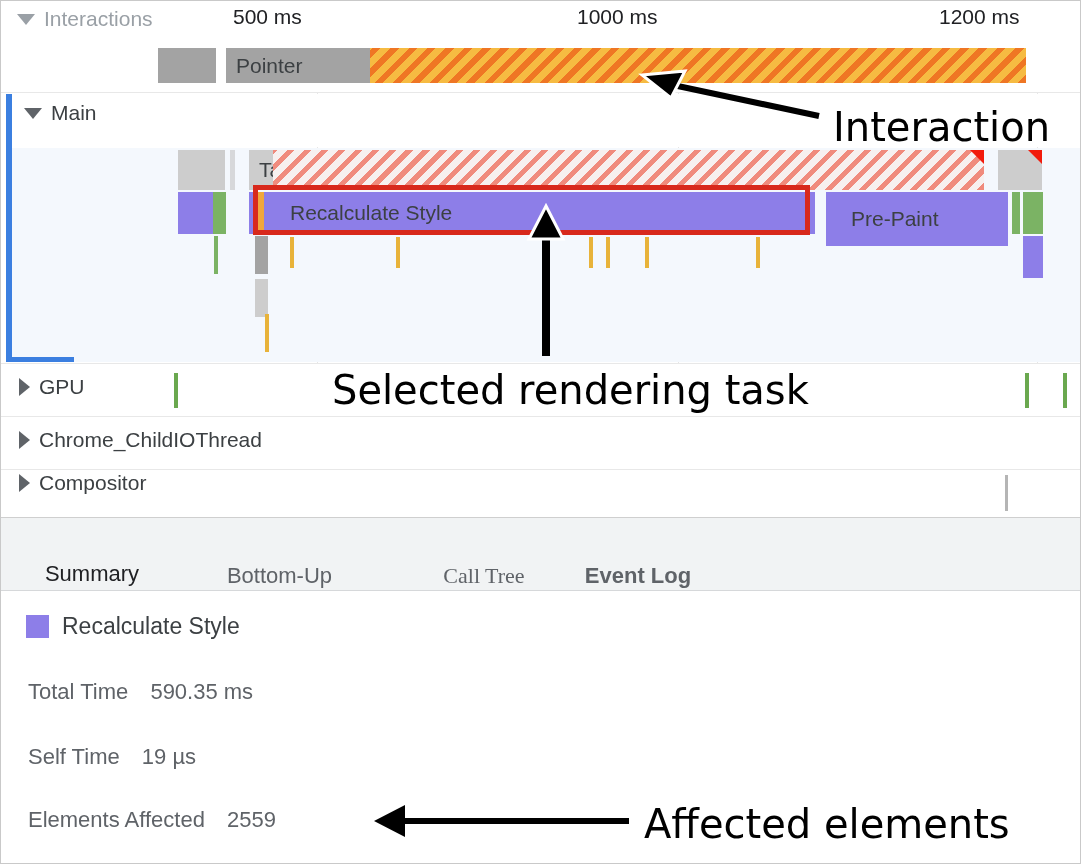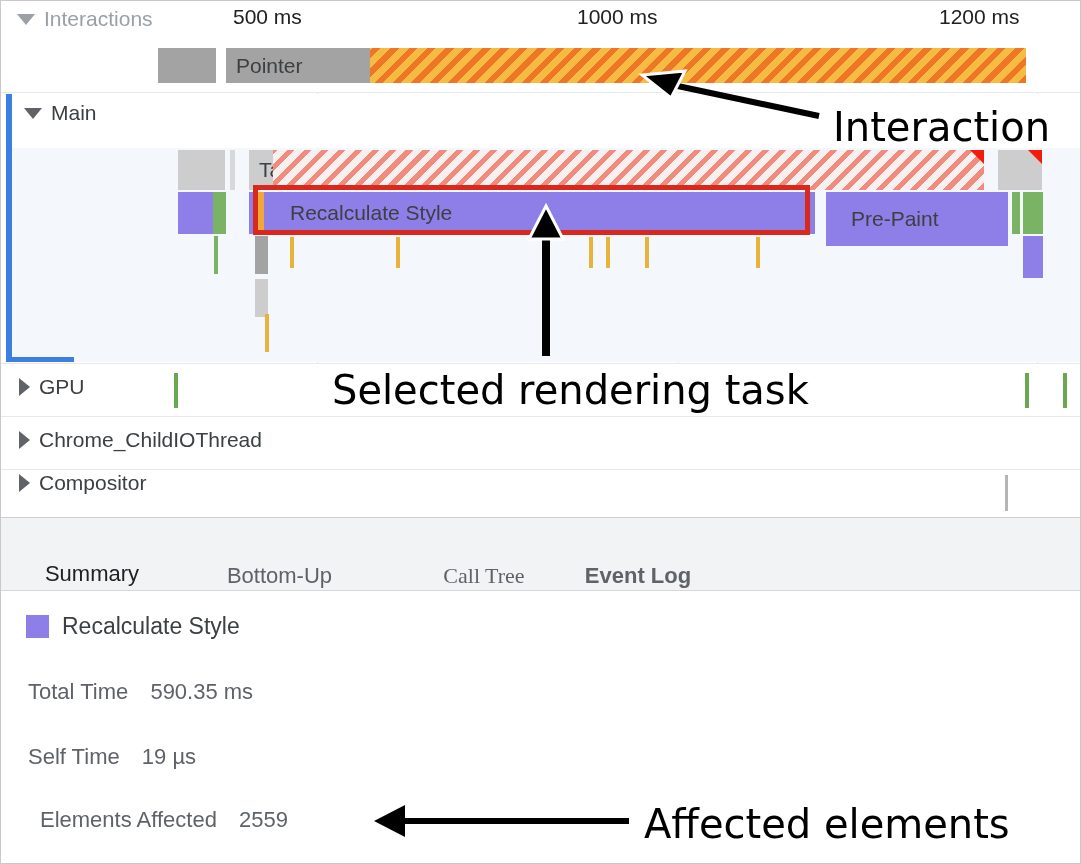--- a/index.html
+++ b/index.html
@@ -228,21 +228,21 @@
   <div class="sum-row" style="top:678px;">
     <span>Total Time</span>
     <span class="val">590.35 ms</span>
   </div>
 
   <div class="sum-row" style="top:743px;">
     <span>Self Time</span>
     <span class="val">19 µs</span>
   </div>
 
-  <div class="sum-row" style="top:806px;margin-left:12px;">
+  <div class="sum-row" style="top:806px;">
     <span>Elements Affected</span>
     <span class="val">2559</span>
   </div>
 
   <svg id="anno-svg" viewBox="0 0 1081 864">
 
     <g>
       <path d="M 818 115 L 672 84" stroke="#000" stroke-width="6" fill="none"></path>
       <path d="M 641 74 L 684 70 L 670 97 Z" fill="#000" stroke="#fff" stroke-width="3"></path>
     </g>

